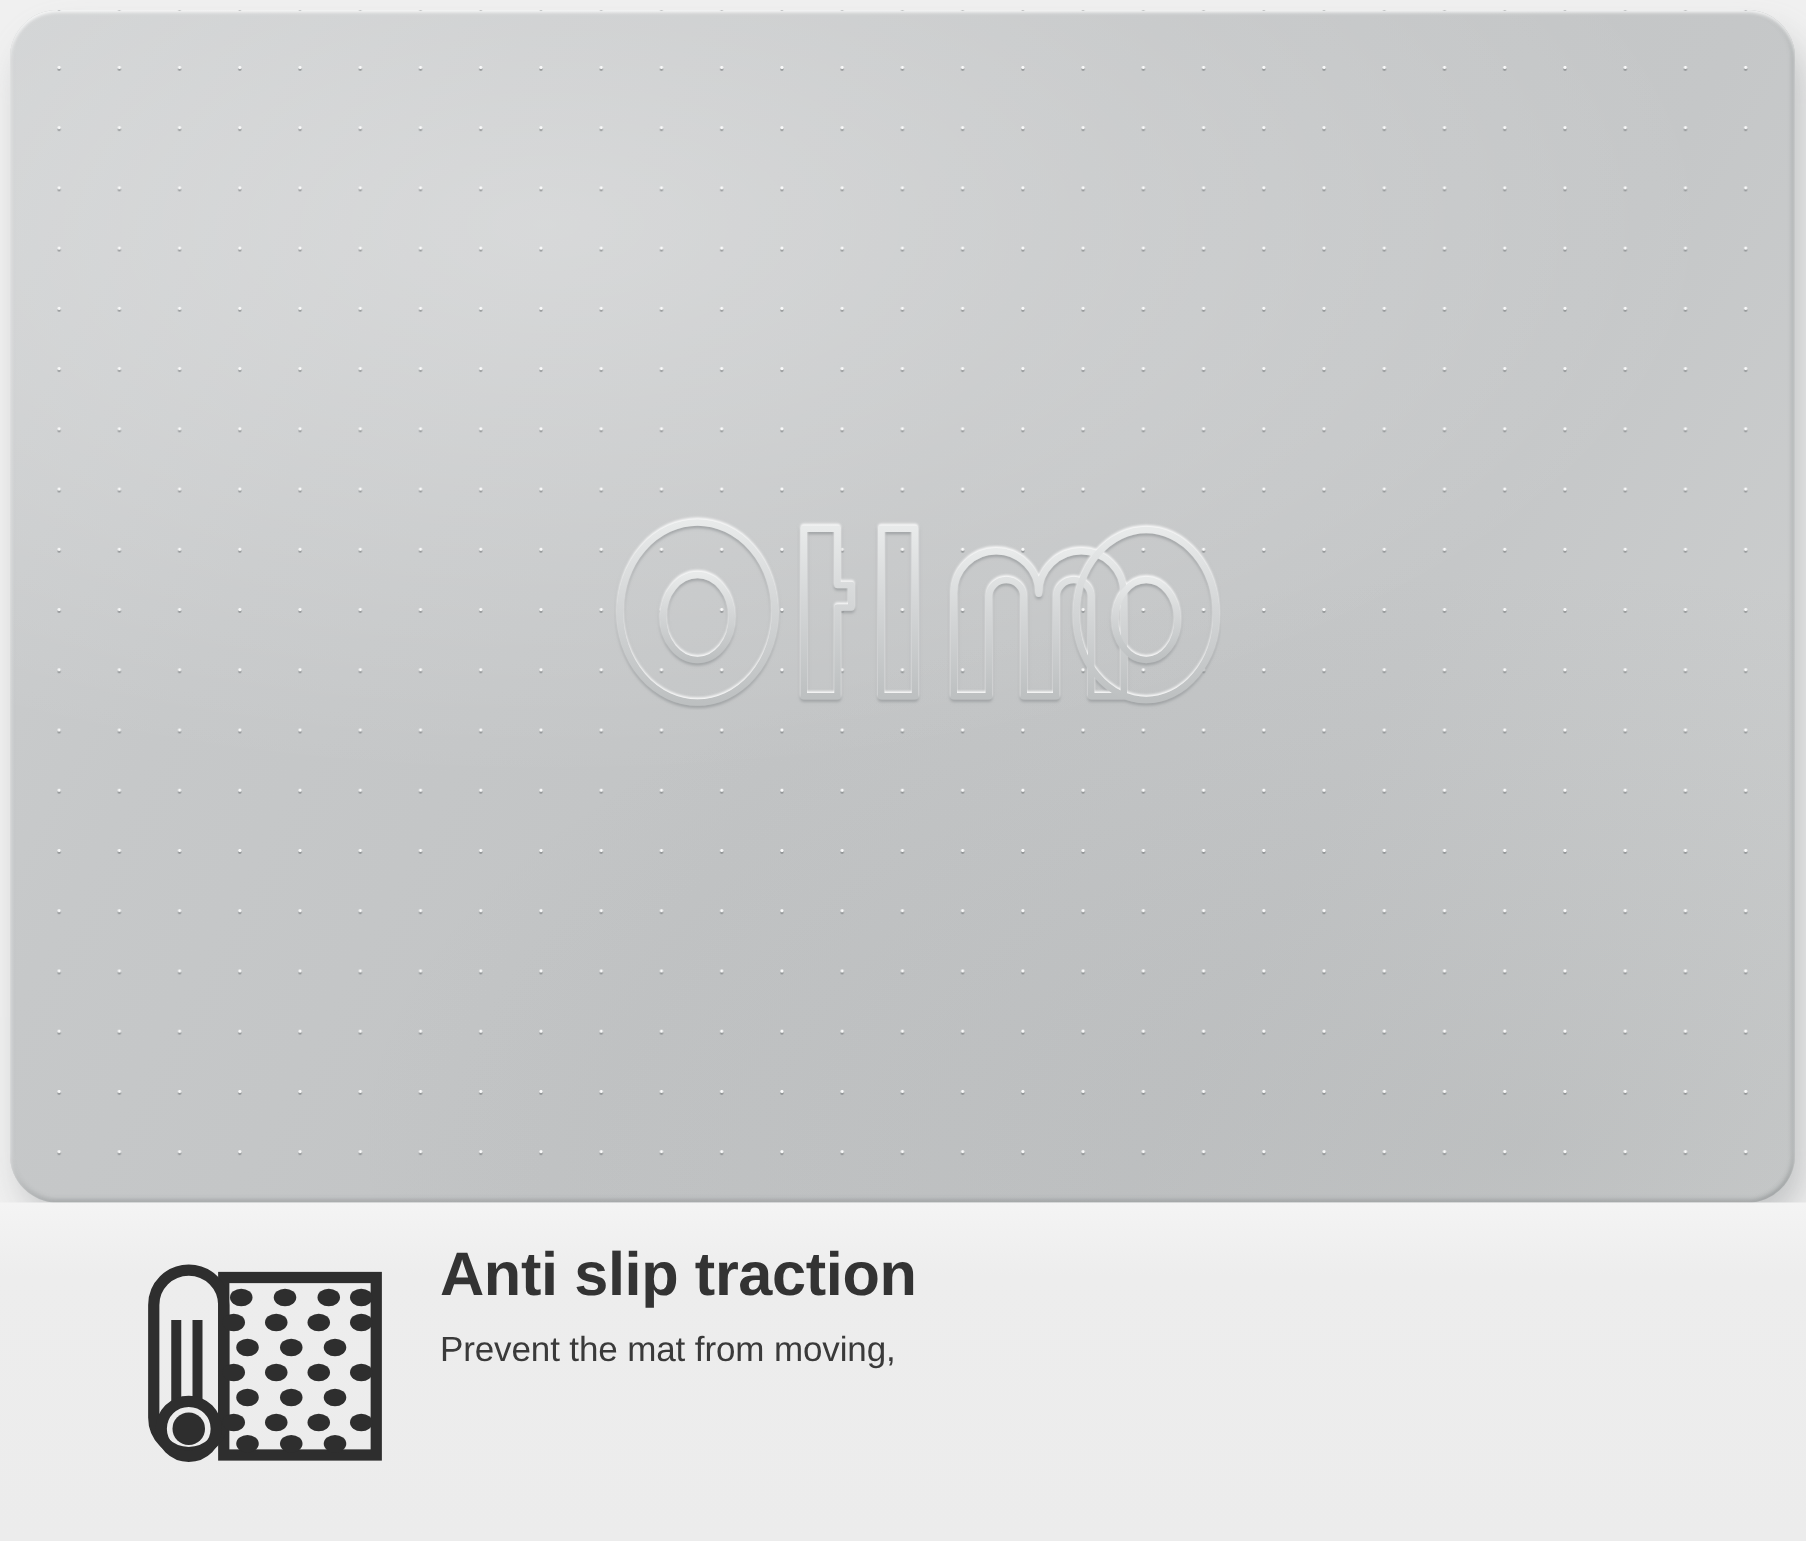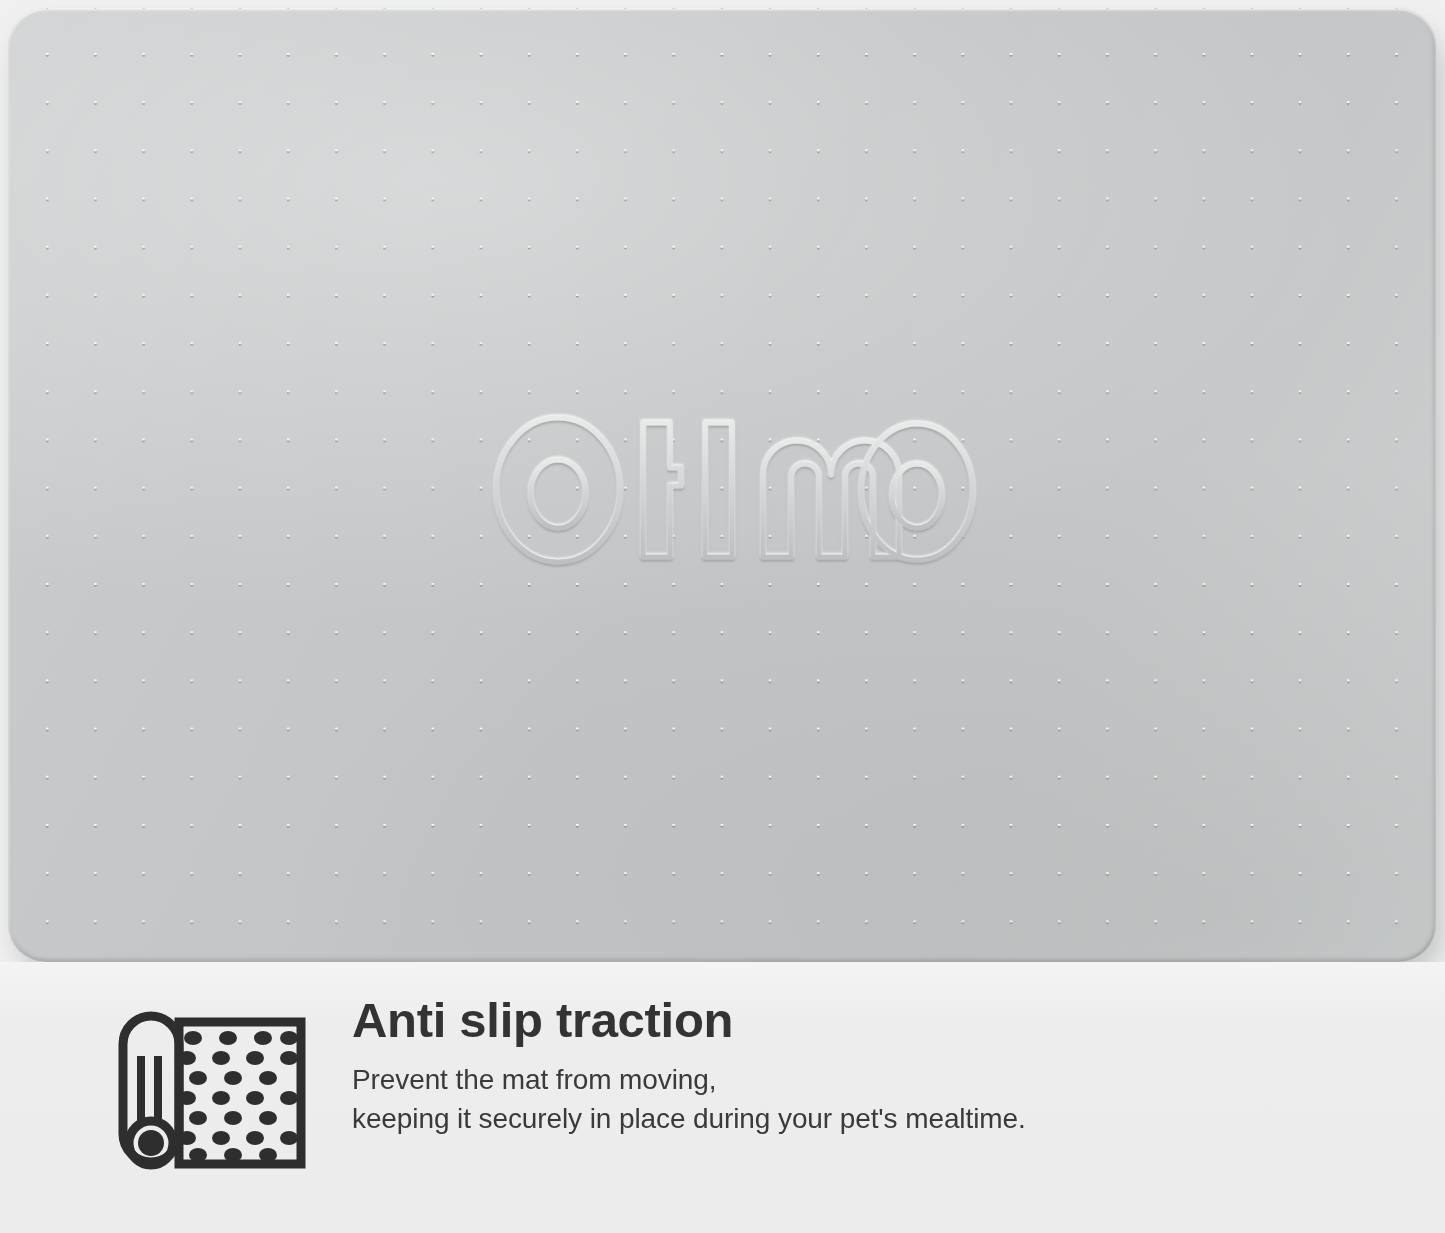--- a/index.html
+++ b/index.html
@@ -211,19 +211,18 @@
             <ellipse cx="85" cy="155" rx="9" ry="7"></ellipse>
             <ellipse cx="120" cy="155" rx="9" ry="7"></ellipse>
             <ellipse cx="155" cy="155" rx="9" ry="7"></ellipse>
           </g>
         </svg>
       </div>
 
       <div class="feature-text">
         <h2 class="feature-title">Anti slip traction</h2>
         <p class="feature-desc">Prevent the mat from moving,</p>
-        <p class="feature-desc" style="padding-top:2px;">keeping it securely in place during your pet's mealtime.</p>
       </div>
 
     </div>
   </div>
 
 </div>
 
 </body></html>

